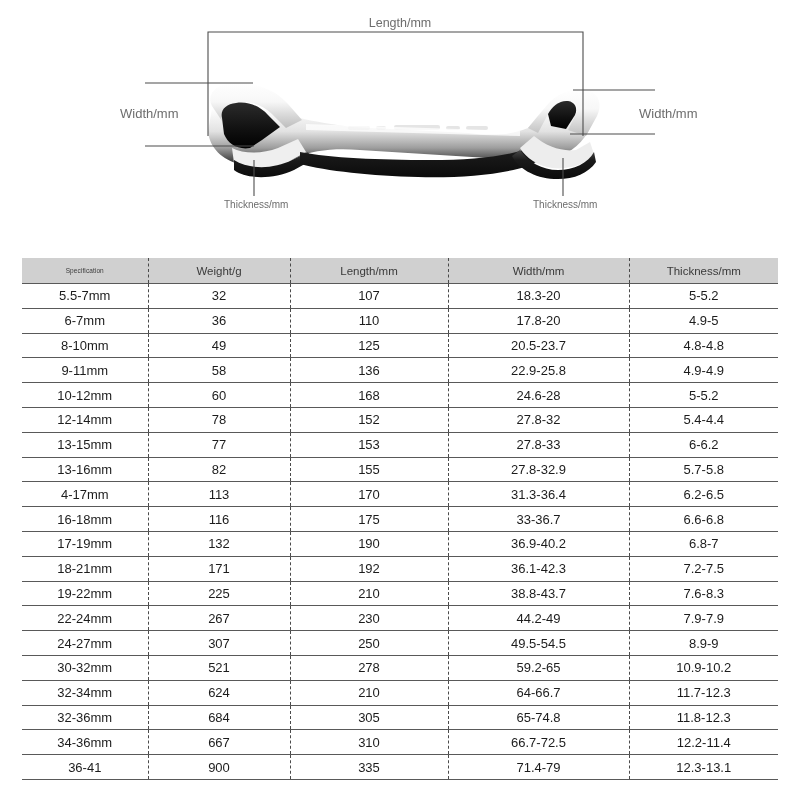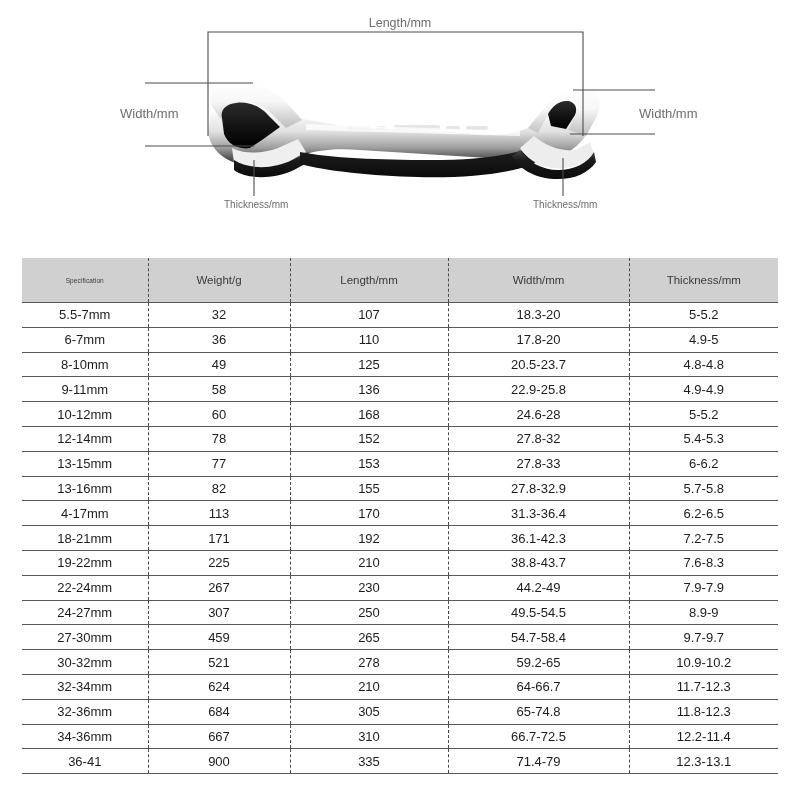--- a/index.html
+++ b/index.html
@@ -79,21 +79,21 @@
   table.spec col.c1 { width: 142px; }
   table.spec col.c2 { width: 158px; }
   table.spec col.c3 { width: 181px; }
   table.spec col.c4 { width: 149px; }
 
   table.spec thead th {
     background: #d0d0d0;
     color: #3a3a3a;
     font-weight: 400;
     font-size: 11.5px;
-    height: 44px;
+    height: 25px;
     padding: 0;
     text-align: center;
     vertical-align: middle;
     border: none;
   }
   table.spec thead th.spec-head {
     font-size: 6.5px;
     letter-spacing: .1px;
   }
   table.spec thead th.divcol {
@@ -343,21 +343,21 @@
           <td class="divcol">60</td>
           <td class="divcol">168</td>
           <td class="divcol">24.6-28</td>
           <td>5-5.2</td>
         </tr>
         <tr>
           <td class="divcol">12-14mm</td>
           <td class="divcol">78</td>
           <td class="divcol">152</td>
           <td class="divcol">27.8-32</td>
-          <td>5.4-5.3</td>
+          <td>5.4-4.4</td>
         </tr>
         <tr>
           <td class="divcol">13-15mm</td>
           <td class="divcol">77</td>
           <td class="divcol">153</td>
           <td class="divcol">27.8-33</td>
           <td>6-6.2</td>
         </tr>
         <tr>
           <td class="divcol">13-16mm</td>
@@ -367,20 +367,34 @@
           <td>5.7-5.8</td>
         </tr>
         <tr>
           <td class="divcol">4-17mm</td>
           <td class="divcol">113</td>
           <td class="divcol">170</td>
           <td class="divcol">31.3-36.4</td>
           <td>6.2-6.5</td>
         </tr>
         <tr>
+          <td class="divcol">16-18mm</td>
+          <td class="divcol">116</td>
+          <td class="divcol">175</td>
+          <td class="divcol">33-36.7</td>
+          <td>6.6-6.8</td>
+        </tr>
+        <tr>
+          <td class="divcol">17-19mm</td>
+          <td class="divcol">132</td>
+          <td class="divcol">190</td>
+          <td class="divcol">36.9-40.2</td>
+          <td>6.8-7</td>
+        </tr>
+        <tr>
           <td class="divcol">18-21mm</td>
           <td class="divcol">171</td>
           <td class="divcol">192</td>
           <td class="divcol">36.1-42.3</td>
           <td>7.2-7.5</td>
         </tr>
         <tr>
           <td class="divcol">19-22mm</td>
           <td class="divcol">225</td>
           <td class="divcol">210</td>
@@ -395,27 +409,20 @@
           <td>7.9-7.9</td>
         </tr>
         <tr>
           <td class="divcol">24-27mm</td>
           <td class="divcol">307</td>
           <td class="divcol">250</td>
           <td class="divcol">49.5-54.5</td>
           <td>8.9-9</td>
         </tr>
         <tr>
-          <td class="divcol">27-30mm</td>
-          <td class="divcol">459</td>
-          <td class="divcol">265</td>
-          <td class="divcol">54.7-58.4</td>
-          <td>9.7-9.7</td>
-        </tr>
-        <tr>
           <td class="divcol">30-32mm</td>
           <td class="divcol">521</td>
           <td class="divcol">278</td>
           <td class="divcol">59.2-65</td>
           <td>10.9-10.2</td>
         </tr>
         <tr>
           <td class="divcol">32-34mm</td>
           <td class="divcol">624</td>
           <td class="divcol">210</td>

